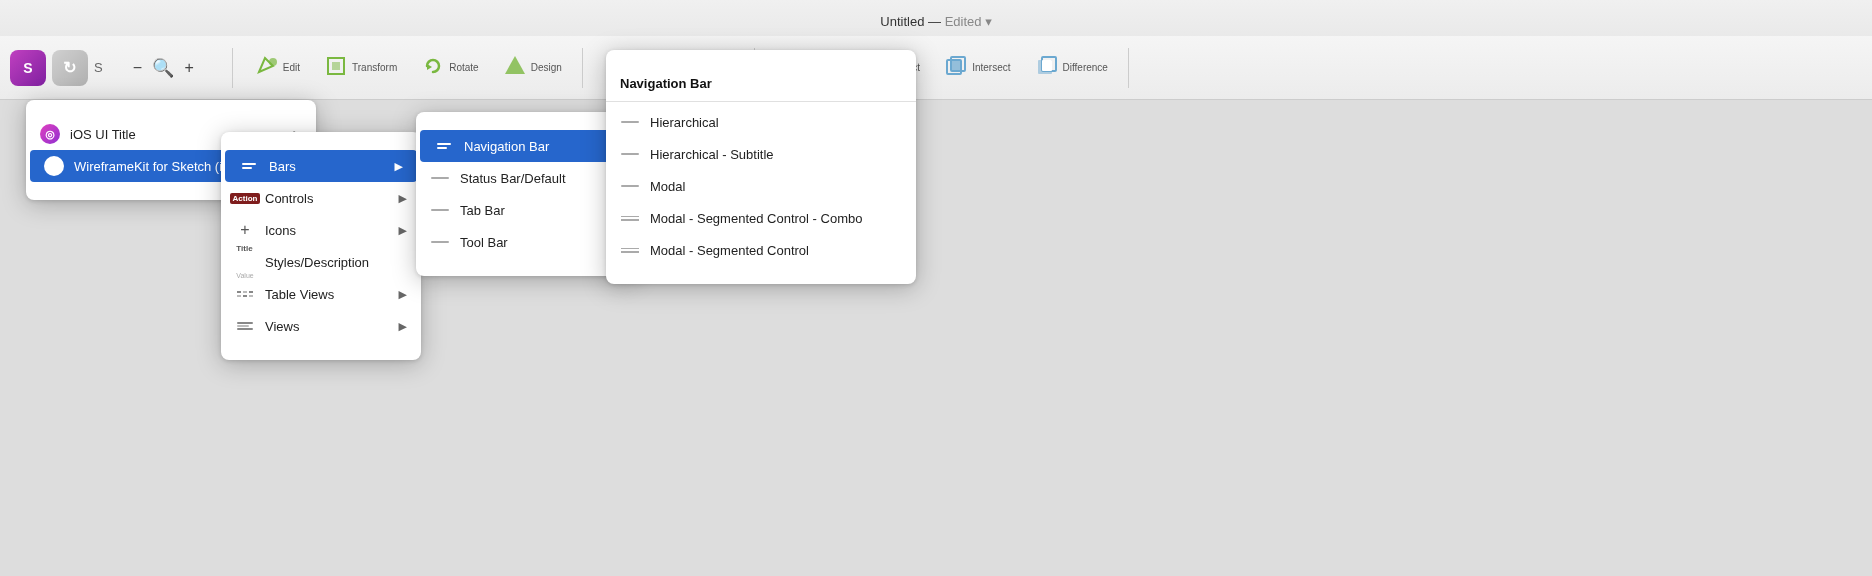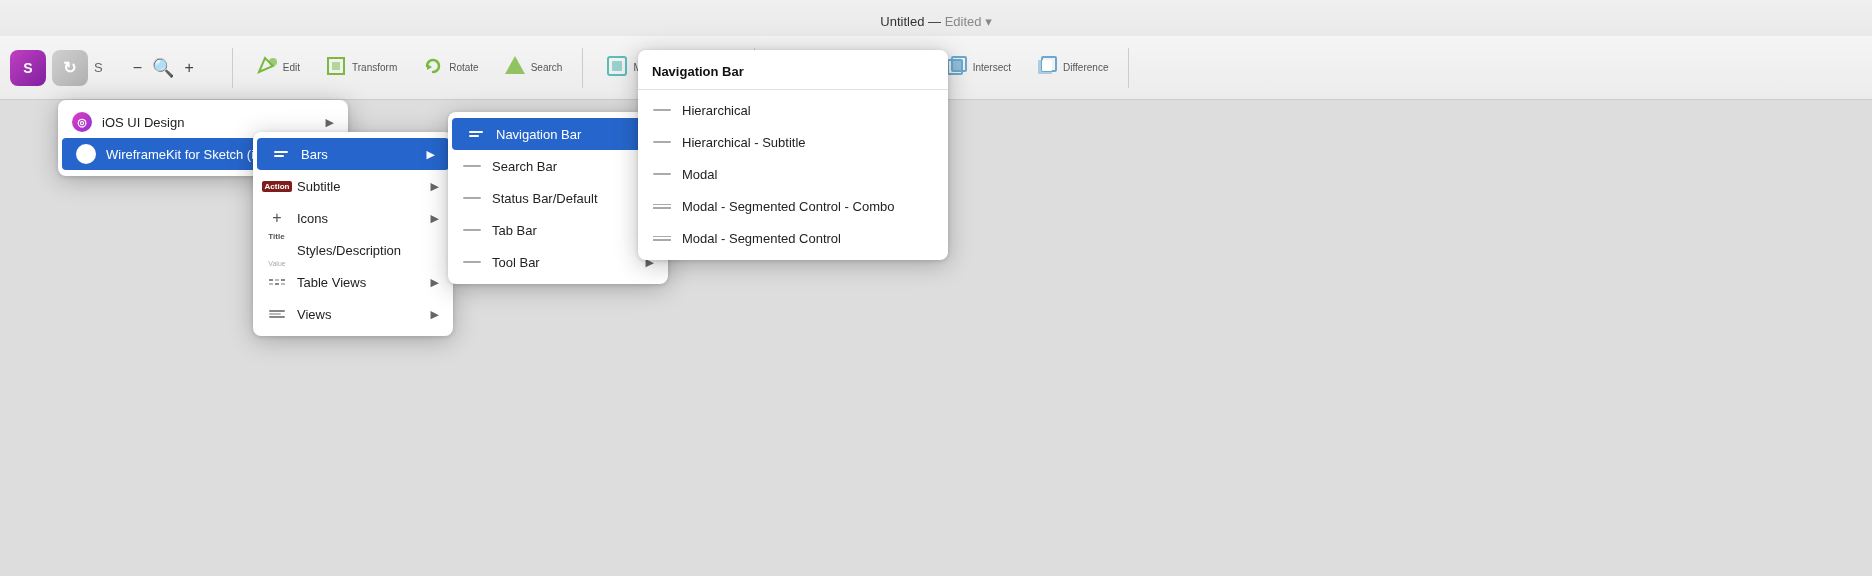--- a/index.html
+++ b/index.html
@@ -102,23 +102,22 @@
       display: flex;
       gap: 0;
       z-index: 100;
     }
 
     .dropdown-menu {
       background: white;
       border-radius: 8px;
       box-shadow: 0 4px 24px rgba(0,0,0,0.25), 0 1px 4px rgba(0,0,0,0.15);
       min-width: 200px;
-      padding: 6px 0;
+      padding: 18px 0;
       position: relative;
-      margin-left: 32px;
     }
 
     .menu-item {
       display: flex;
       align-items: center;
       padding: 6px 14px;
       cursor: pointer;
       font-size: 13px;
       color: #222;
       gap: 10px;
@@ -345,21 +344,21 @@
           </svg>
       </span>
       <span class="tool-label">Rotate</span>
     </div>
     <div class="tool-item">
       <span class="tool-icon">
         <svg width="28" height="28" viewBox="0 0 28 28">
             <polygon points="14,4 24,22 4,22" fill="#7ab840" opacity="0.8"></polygon>
           </svg>
       </span>
-      <span class="tool-label">Search</span>
+      <span class="tool-label">Design</span>
     </div>
   </div>
 
   <div class="toolbar-separator"></div>
 
   <div class="tool-group">
     <div class="tool-item">
       <span class="tool-icon">
         <svg width="28" height="28" viewBox="0 0 28 28">
             <rect x="5" y="5" width="18" height="18" rx="2" fill="none" stroke="#5bbcb8" stroke-width="2"></rect>
@@ -428,21 +427,21 @@
 
 <div style="position:absolute;top:100px;left:0;right:0;bottom:0;background:#ddd;"></div>
 
 <div class="menu-container">
 
   <div class="dropdown-menu" style="min-width:290px;">
     <div class="menu-item">
       <div class="menu-icon">
         <div class="icon-pink-circle">◎</div>
       </div>
-      <span class="menu-item-label">iOS UI Design</span>
+      <span class="menu-item-label">iOS UI Title</span>
       <span class="submenu-arrow">▶</span>
     </div>
     <div class="menu-item selected">
       <div class="menu-icon">
         <div class="icon-pink-circle">◎</div>
       </div>
       <span class="menu-item-label">WireframeKit for Sketch (iOS)</span>
       <span class="submenu-arrow">▶</span>
     </div>
   </div>
@@ -455,21 +454,21 @@
             <span></span>
         </div>
       </div>
       <span class="menu-item-label">Bars</span>
       <span class="submenu-arrow" style="color:white;">▶</span>
     </div>
     <div class="menu-item">
       <div class="menu-icon">
         <span class="icon-action">Action</span>
       </div>
-      <span class="menu-item-label">Subtitle</span>
+      <span class="menu-item-label">Controls</span>
       <span class="submenu-arrow">▶</span>
     </div>
     <div class="menu-item">
       <div class="menu-icon">
         <span class="icon-plus">+</span>
       </div>
       <span class="menu-item-label">Icons</span>
       <span class="submenu-arrow">▶</span>
     </div>
     <div class="menu-item">
@@ -520,27 +519,20 @@
             <span></span>
         </div>
       </div>
       <span class="menu-item-label">Navigation Bar</span>
       <span class="submenu-arrow" style="color:white;">▶</span>
     </div>
     <div class="menu-item">
       <div class="menu-icon">
         <div class="single-line"></div>
       </div>
-      <span class="menu-item-label">Search Bar</span>
-      <span class="submenu-arrow">▶</span>
-    </div>
-    <div class="menu-item">
-      <div class="menu-icon">
-        <div class="single-line"></div>
-      </div>
       <span class="menu-item-label">Status Bar/Default</span>
     </div>
     <div class="menu-item">
       <div class="menu-icon">
         <div class="single-line"></div>
       </div>
       <span class="menu-item-label">Tab Bar</span>
       <span class="submenu-arrow">▶</span>
     </div>
     <div class="menu-item">

